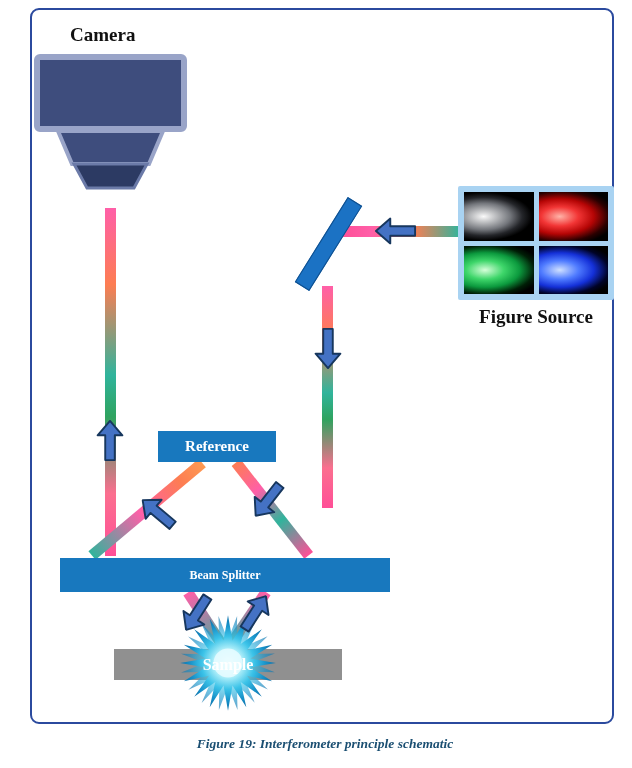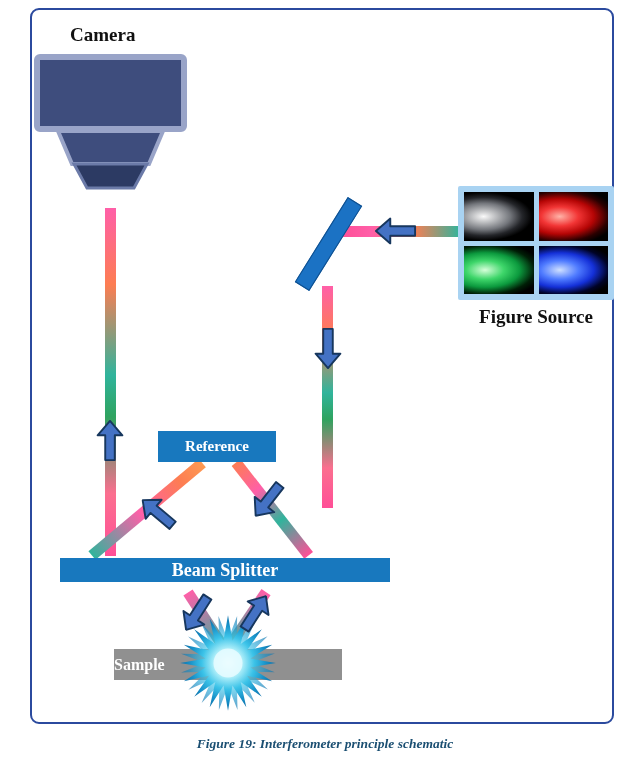--- a/index.html
+++ b/index.html
@@ -36,27 +36,27 @@
   
   .mirror{
     position:absolute;left:320px;top:194px;width:15px;height:98px;
     background:#1b72c4;border:1px solid #0f4f8e;transform:rotate(32deg);z-index:3;
   }
   .blue-box{
     position:absolute;background:#1878be;color:#fff;font-weight:bold;
     display:flex;align-items:center;justify-content:center;z-index:4;
   }
   .reference-box{left:158px;top:431px;width:118px;height:31px;font-size:15px;}
-  .splitter-bar{left:60px;top:558px;width:330px;height:24px;font-size:18px;}
+  .splitter-bar{left:60px;top:558px;width:330px;height:34px;font-size:12px;}
   .sample-bar{
     position:absolute;left:114px;top:649px;width:228px;height:31px;background:#909090;z-index:4;
   }
   .sample-label{
     position:absolute;left:114px;top:649px;width:228px;height:31px;z-index:7;
-    display:flex;align-items:center;
+    display:flex;align-items:center;justify-content:center;
     color:#fff;font-weight:bold;font-size:16px;
   }
   .starburst{position:absolute;left:176px;top:611px;z-index:5;}
   
   .light-source{
     position:absolute;left:458px;top:186px;width:156px;height:114px;
     background:#a9d3f2;display:grid;grid-template-columns:1fr 1fr;grid-template-rows:1fr 1fr;
     gap:5px;padding:6px;box-sizing:border-box;z-index:4;border-radius:2px;
   }
   .ls-cell{background:#000;position:relative;overflow:hidden;}

